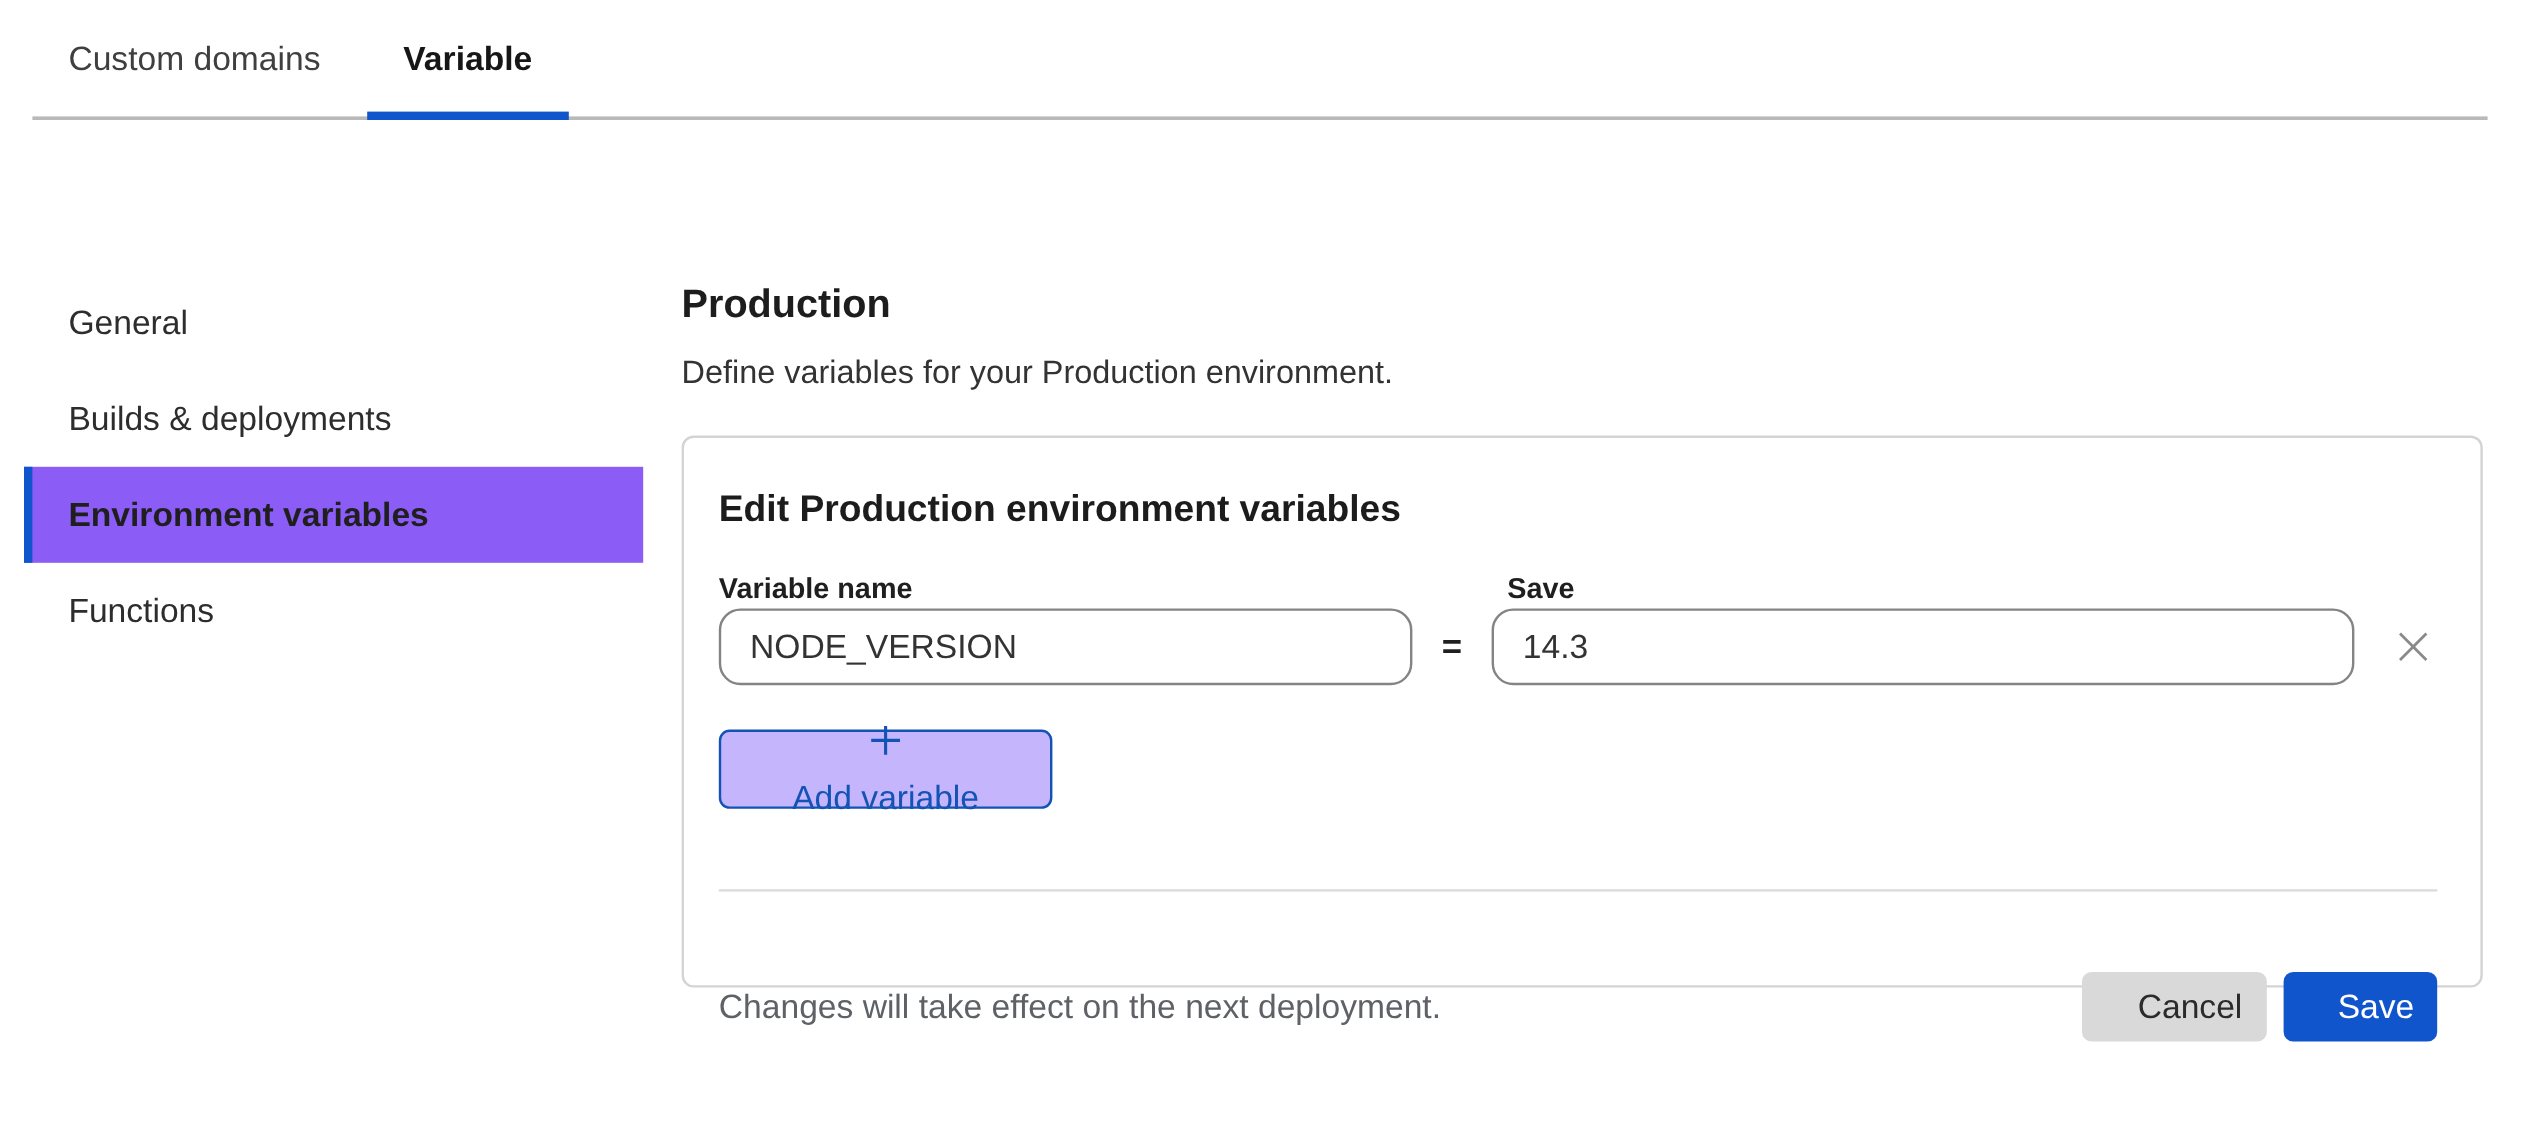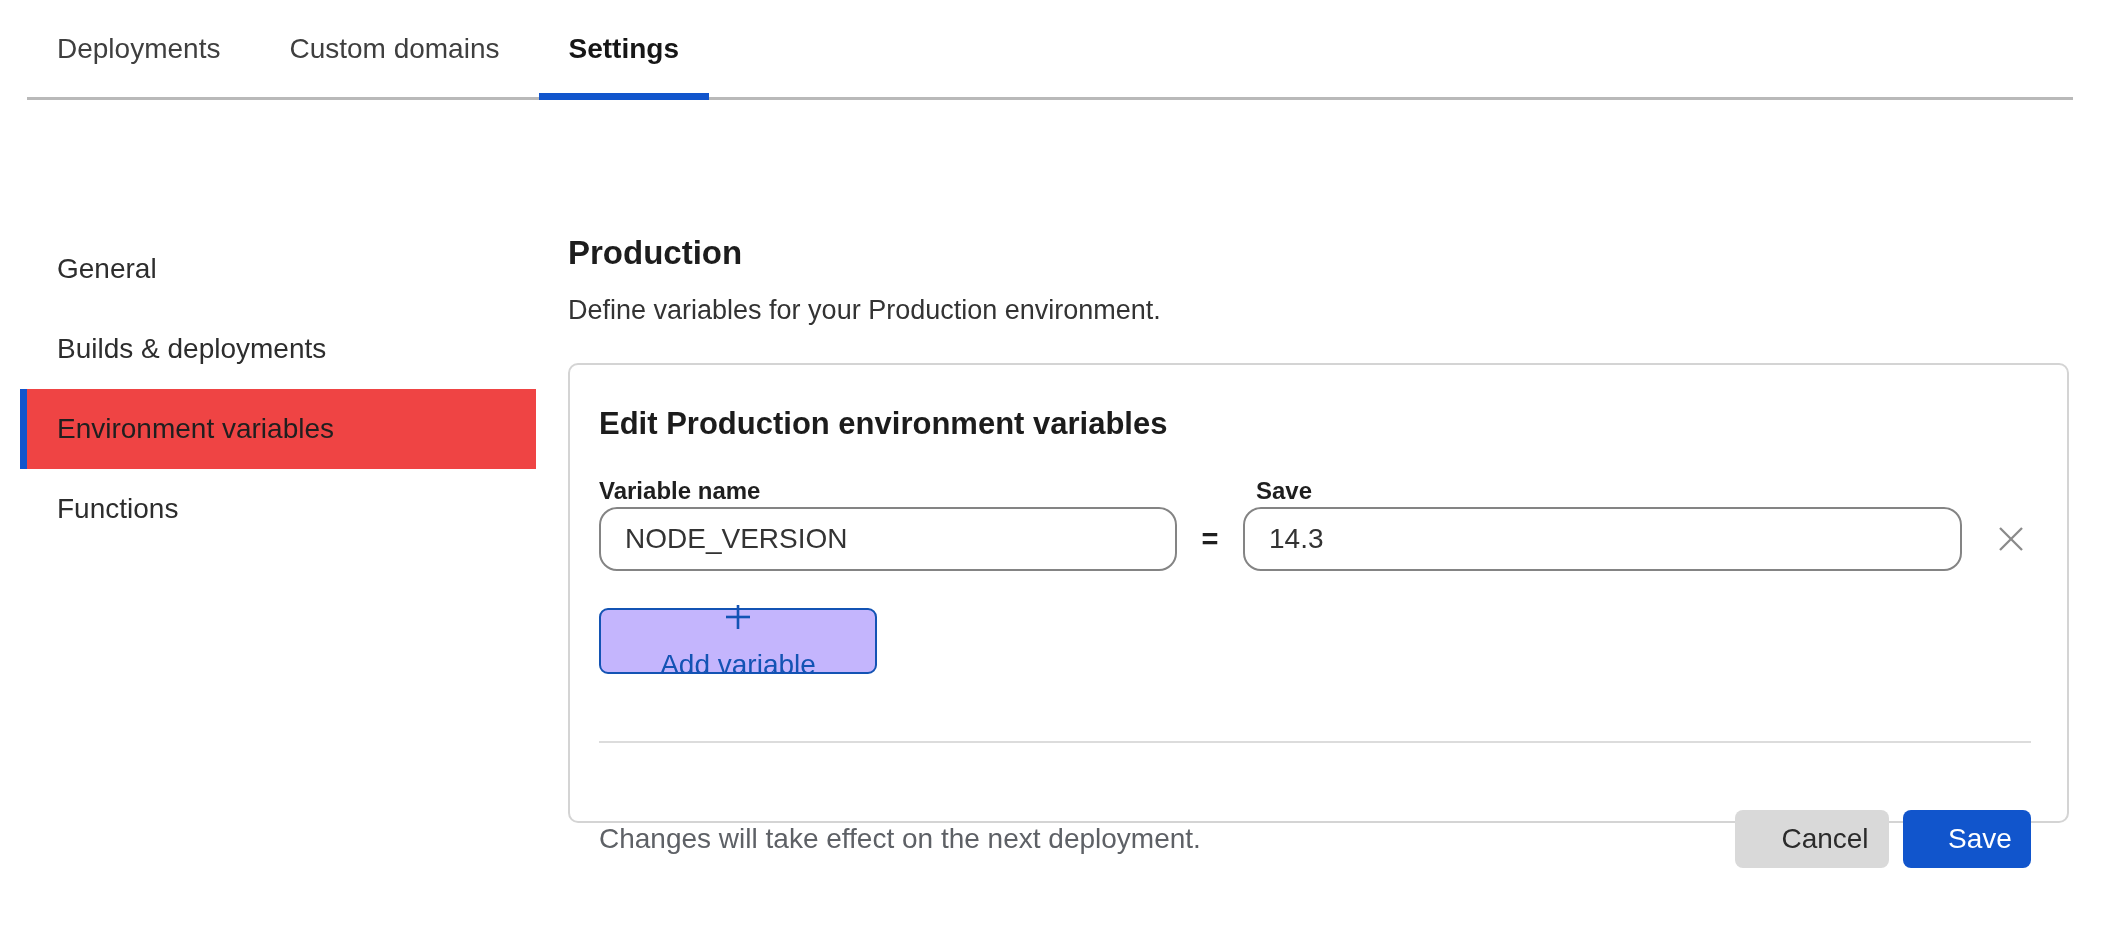--- a/index.html
+++ b/index.html
@@ -30,22 +30,22 @@
   
   .main { display:flex; align-items:flex-start; }
 
   .sidebar { width:568px; flex:none; padding-top:129px; }
   .nav-item {
     height:80px; display:flex; align-items:center;
     margin-left:20px; width:516px; padding-left:37px;
     font-size:28px; color:#2d2d2d; cursor:pointer; white-space:nowrap;
   }
   .nav-item.active {
-    background:#ef4444; border-left:7px solid #1155cc;
-    padding-left:30px; font-weight:400; color:#1f1f1f;
+    background:#8b5cf6; border-left:7px solid #1155cc;
+    padding-left:30px; font-weight:700; color:#1f1f1f;
   }
 
   .content { width:1501px; flex:none; padding-top:131px; }
   .page-title { margin:0; font-size:33px; line-height:44px; font-weight:700; color:#1d1d1d; }
   .page-sub   { margin:16px 0 0; font-size:27px; line-height:38px; color:#333333; }
 
   
   .card {
     margin-top:34px; height:460px;
     border:2px solid #d4d4d4; border-radius:10px;
@@ -91,23 +91,22 @@
     height:58px; border:none; border-radius:8px;
     font-size:28px; font-family:inherit; cursor:pointer;padding-left:32px;
   }
   .btn-cancel { width:154px; background:#d9d9d9; color:#2b2b2b; }
   .btn-save   { width:128px; background:#1155cc; color:#ffffff; margin-left:14px; }
 </style>
 </head>
 <body>
 
 <nav class="tabbar">
-  <div class="tab">Deployments</div>
   <div class="tab">Custom domains</div>
-  <div class="tab active">Settings</div>
+  <div class="tab active">Variable</div>
 </nav>
 
 <div class="main">
 
   <aside class="sidebar">
     <div class="nav-item">General</div>
     <div class="nav-item">Builds &amp; deployments</div>
     <div class="nav-item active">Environment variables</div>
     <div class="nav-item">Functions</div>
   </aside>

